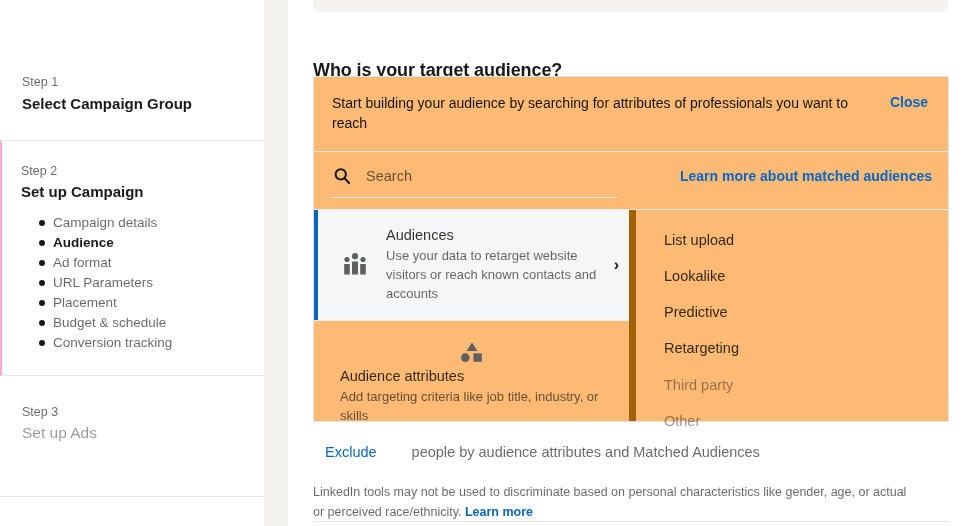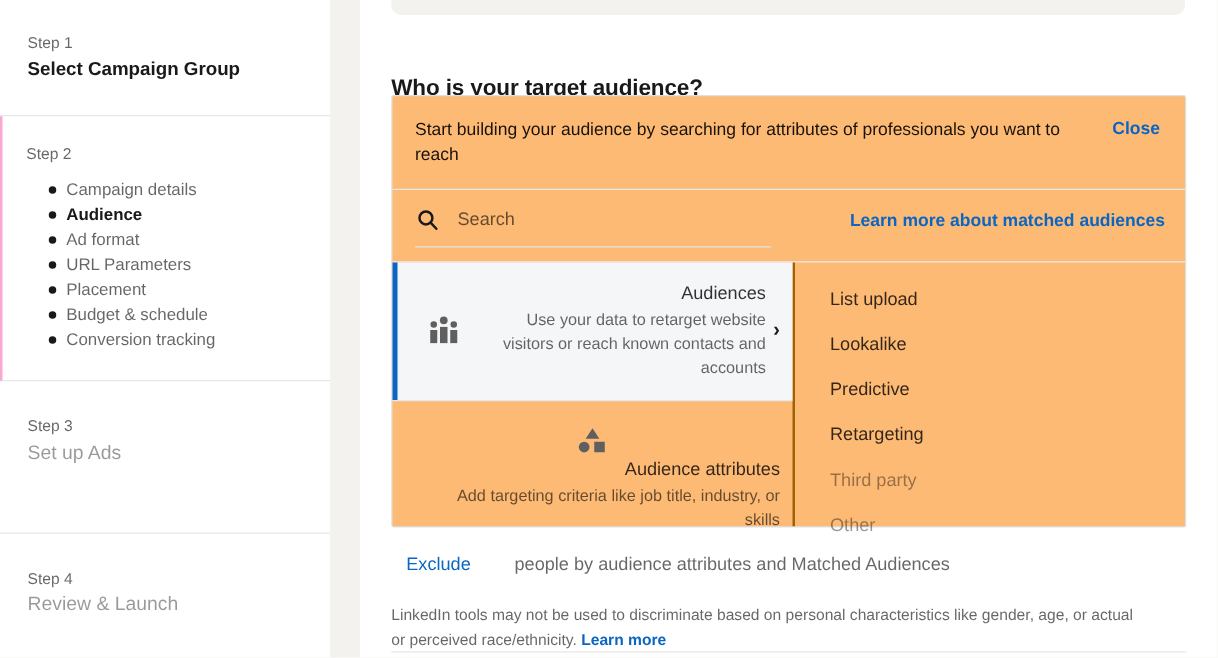--- a/index.html
+++ b/index.html
@@ -82,21 +82,21 @@
     top: 7px;
     width: 6px;
     height: 6px;
     border-radius: 50%;
     background: #191919;
   }
   .substeps li.current {
     color: #000000e6;
     font-weight: bold;
   }
-  .step1-pad { padding-top: 26px; padding-bottom: 26px; }
+  .step1-pad { padding-top: 26px; padding-bottom: 26px; margin-top: 48px; }
   .step3-pad { padding-top: 28px; padding-bottom: 52px; }
   .step4-pad { padding-top: 28px; padding-bottom: 44px; }
 
   
   .main {
     position: absolute;
     left: 288px;
     top: 0;
     width: 686px;
     height: 526px;
@@ -205,23 +205,22 @@
 
   .picker {
     display: flex;
     border-top: 1px solid #ebebeb;
     height: 212px;
     box-sizing: border-box;
   }
   .picker-left {
     width: 322px;
     flex: 0 0 auto;
-    border-right: 2px solid #a16207;
-    box-sizing: border-box;
-    text-align: right;
+    border-right: 7px solid #a16207;
+    box-sizing: border-box;
   }
   .picker-option {
     display: flex;
     align-items: center;
     box-sizing: border-box;
     padding: 16px 10px 16px 26px;
     cursor: pointer;
     position: relative;
   }
   .picker-option.selected {
@@ -329,20 +328,21 @@
 
   <aside class="sidebar">
 
     <div class="step-block step1-pad">
       <div class="step-eyebrow">Step 1</div>
       <div class="step-title">Select Campaign Group</div>
     </div>
 
     <div class="step-block active">
       <div class="step-eyebrow">Step 2</div>
+      <div class="step-title">Set up Campaign</div>
       <ul class="substeps">
         <li>Campaign details</li>
         <li class="current">Audience</li>
         <li>Ad format</li>
         <li>URL Parameters</li>
         <li>Placement</li>
         <li>Budget &amp; schedule</li>
         <li>Conversion tracking</li>
       </ul>
     </div>

